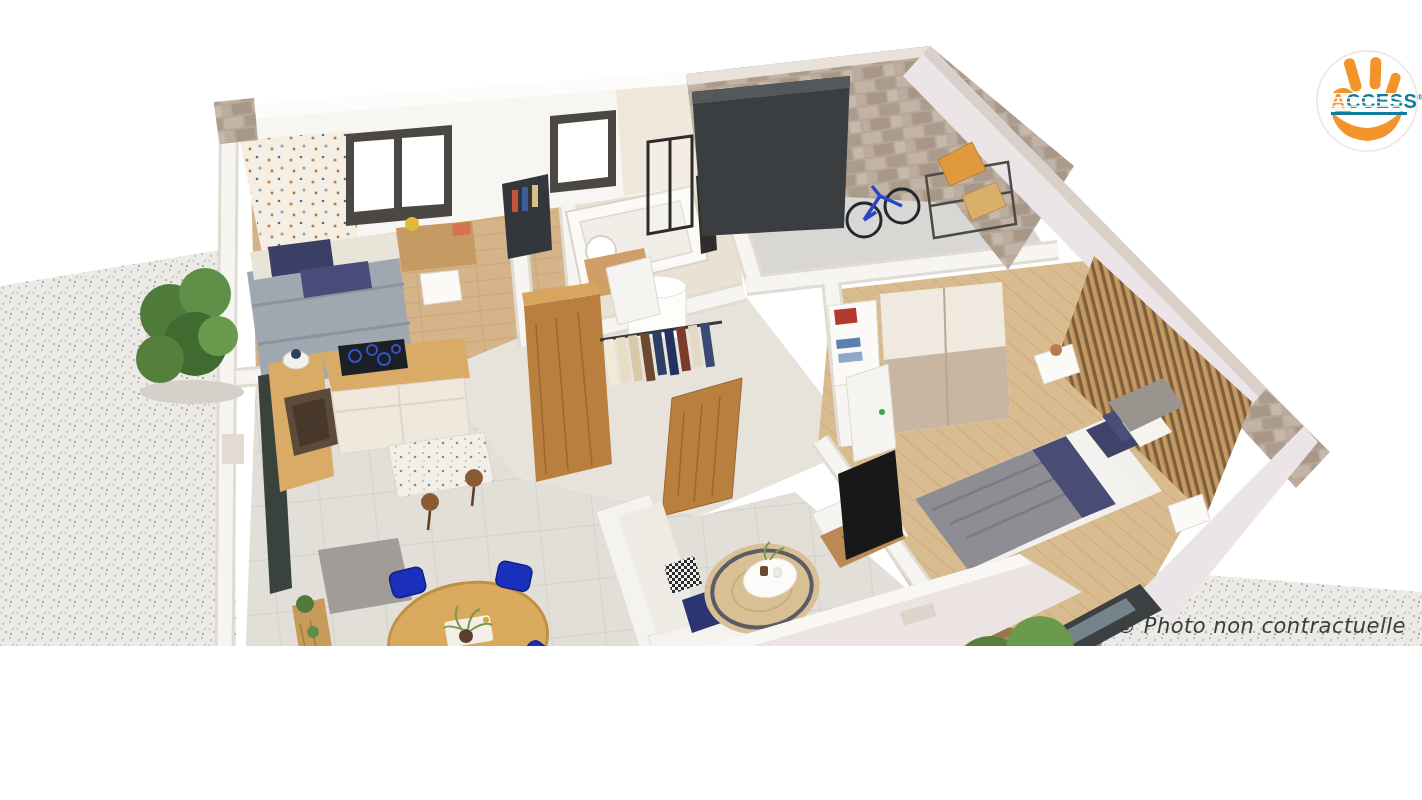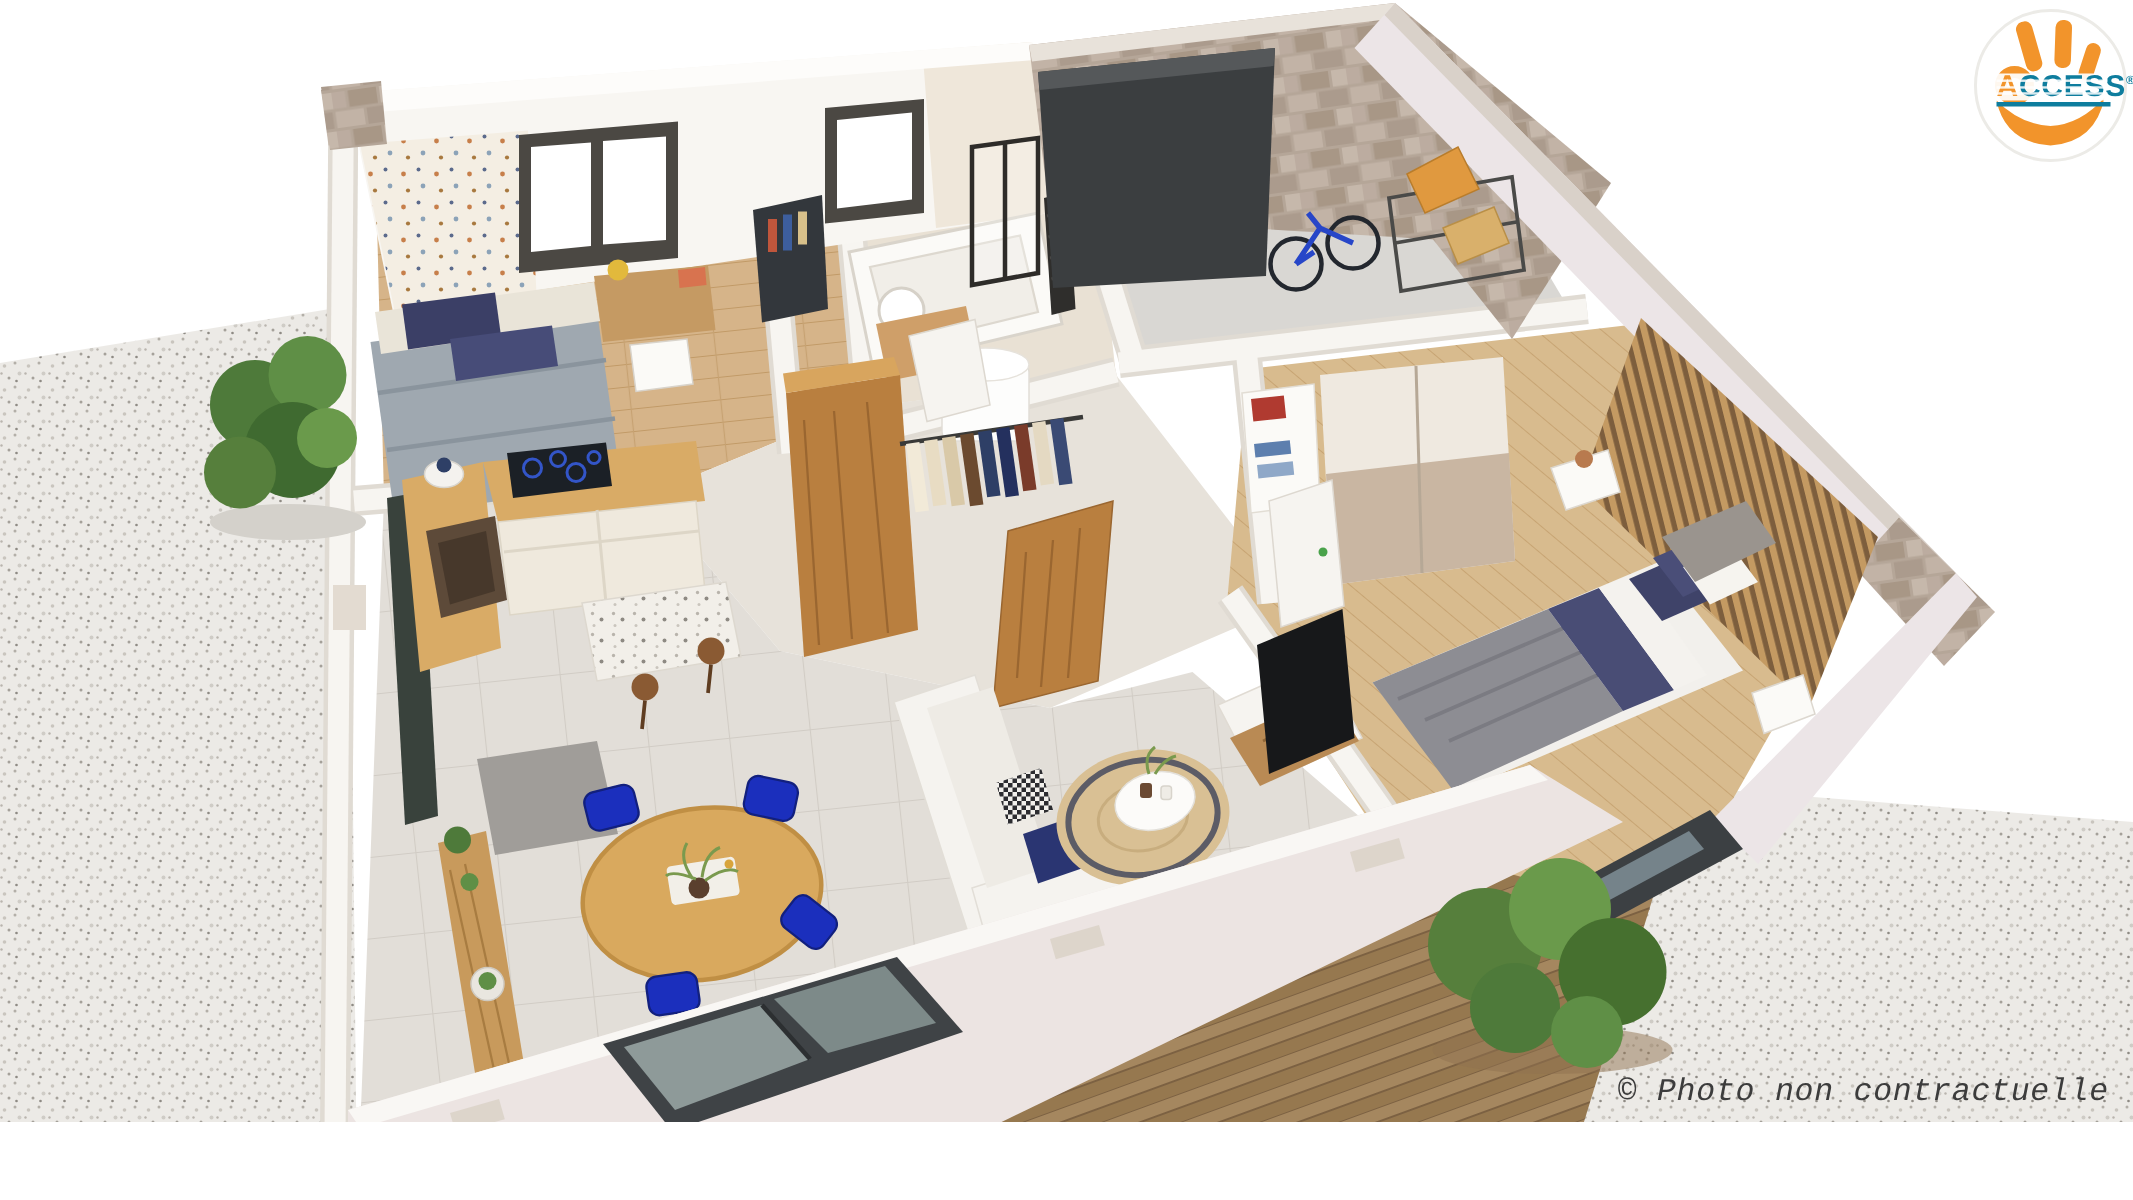--- a/index.html
+++ b/index.html
@@ -1,20 +1,20 @@
 <!DOCTYPE html>
 <html><head>
 <meta charset="utf-8">
 <style>
   html,body{margin:0;padding:0;background:#fff;}
-  .stage{position:relative;width:1422px;height:748px;overflow:hidden;background:#fff;
-         font-family:"DejaVu Sans","Liberation Sans",sans-serif;}
+  .stage{position:relative;width:1422px;height:602px;overflow:hidden;background:#fff;
+         font-family:"DejaVu Sans","Liberation Sans",sans-serif;margin-top:44px;}
   .stage svg{position:absolute;left:0;top:0;}
   .caption{position:absolute;right:16px;bottom:8px;font-style:italic;font-size:21px;
-           color:#3c3c3c;letter-spacing:.5px;font-family:Liberation Mono, monospace;}
+           color:#3c3c3c;letter-spacing:.5px;}
 </style>
 </head>
 <body>
 
 <div class="stage">
 <svg width="1422" height="800" viewBox="0 0 1422 800">
   <defs>
     <pattern id="gravelPat" width="16" height="16" patternUnits="userSpaceOnUse">
       <rect width="16" height="16" fill="#eceae6"></rect>
       <circle cx="3" cy="4" r="1.2" fill="#c9c5be"></circle>

